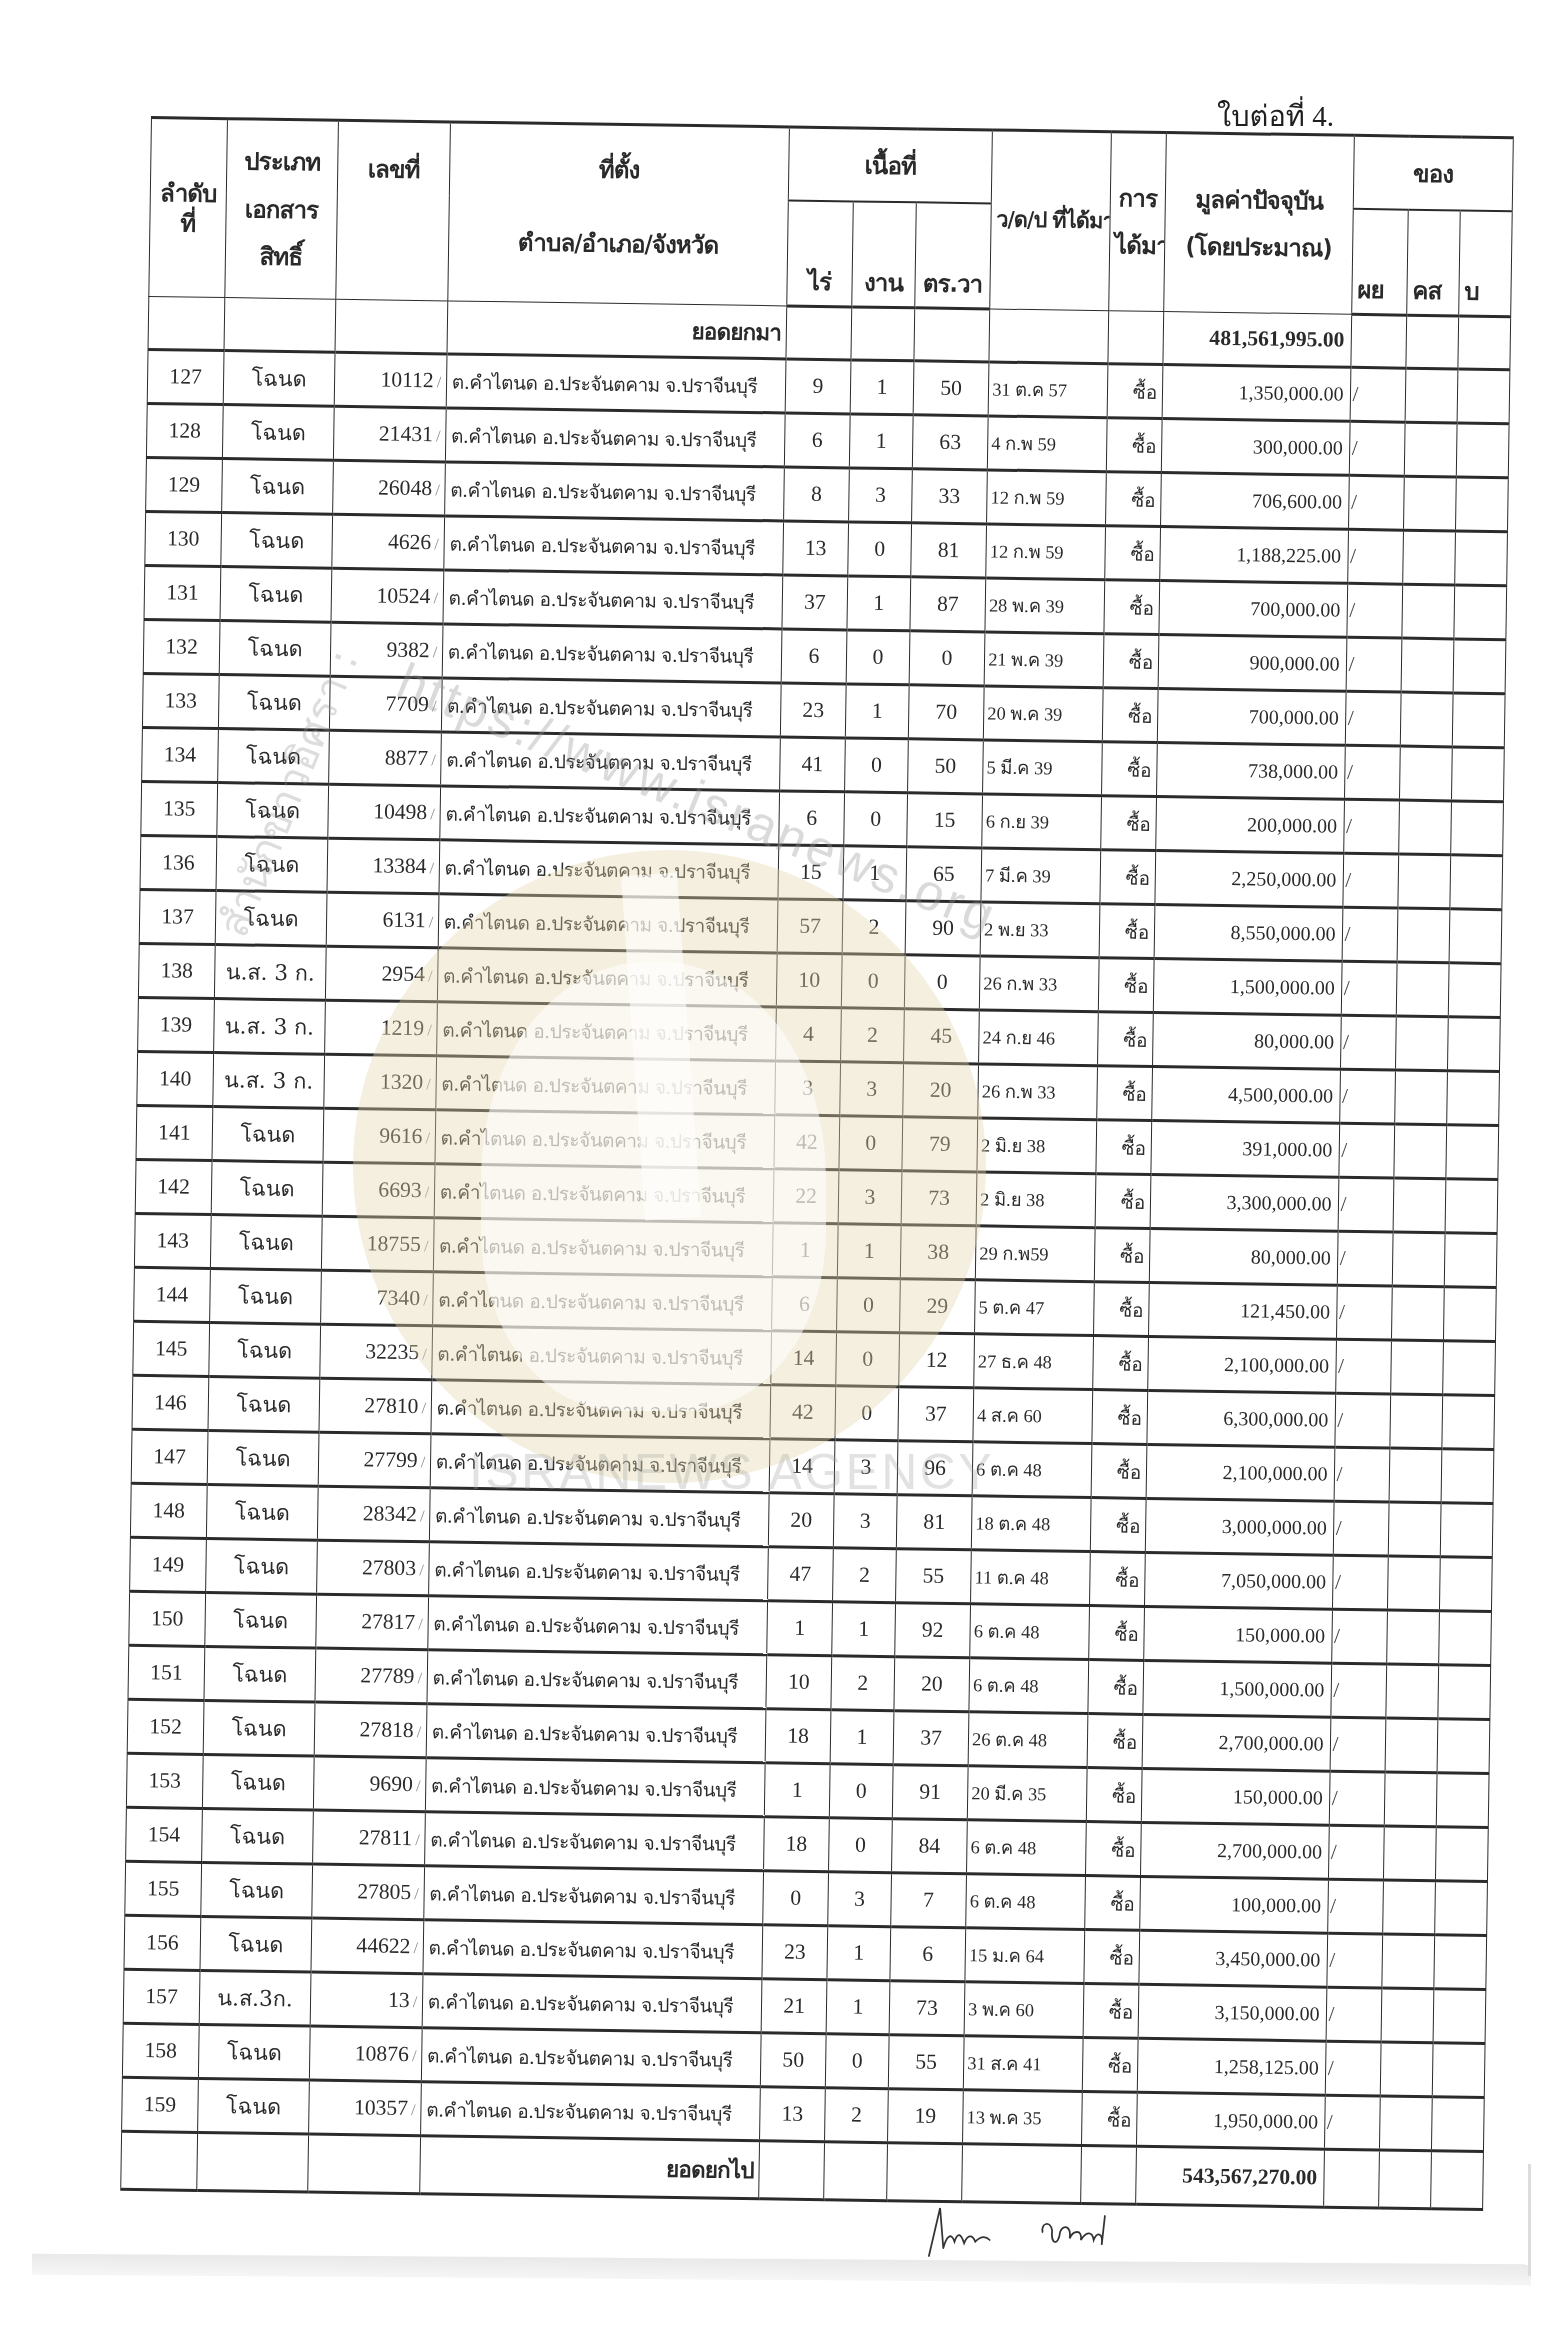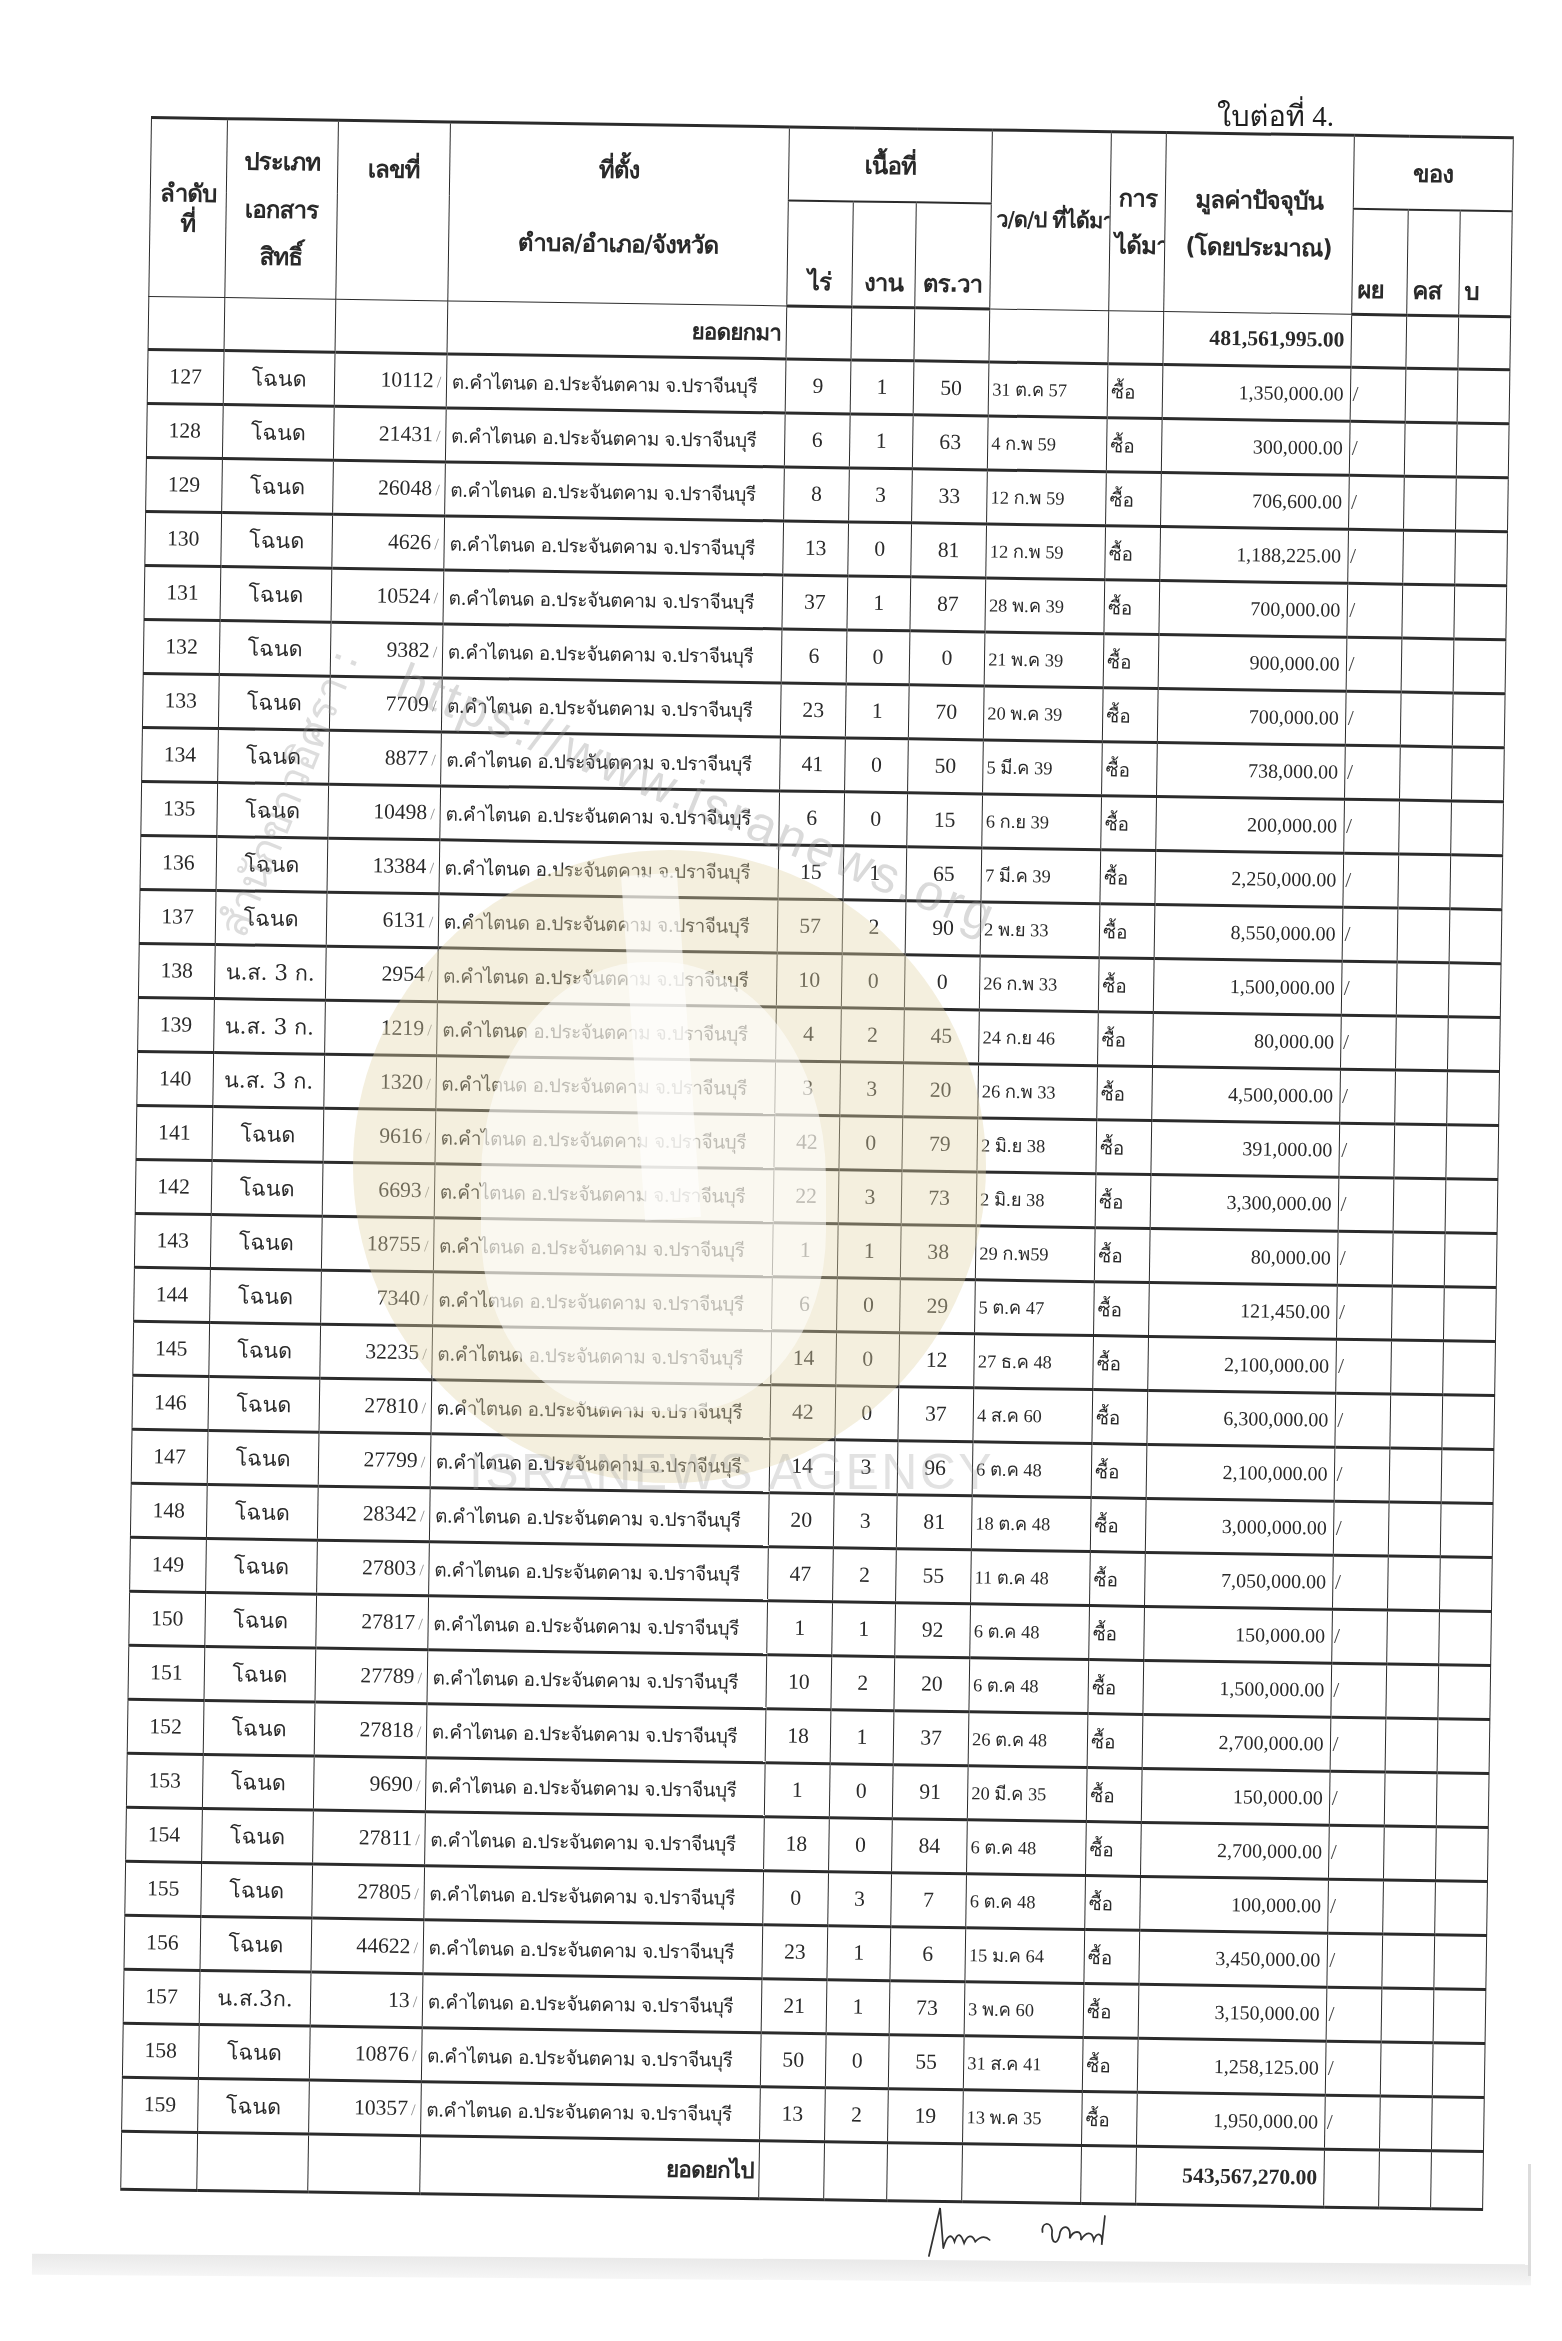--- a/index.html
+++ b/index.html
@@ -27,21 +27,21 @@
   thead tr.h2 th { height: 95px; }
   thead tr.h2 th.bottom-label { vertical-align: bottom; padding-bottom: 8px; text-align: left; }
   tbody td { height: 51px; font-size: 21.6px; vertical-align: middle; }
   tr.row-b td { border-bottom-width: 3.2px; }
   td.c { text-align: center; }
   td.r { text-align: right; }
   td.l { text-align: left; }
   td.loc { font-size: 19px; font-family: "DejaVu Serif", serif; letter-spacing: -0.5px; }
   td.doc { font-size: 21.6px; font-family: "DejaVu Serif", serif; }
   td.date { font-size: 18.4px; padding-left: 3.2px; text-align: left; }
-  td.acq { font-size: 19px; font-family: "DejaVu Serif", serif; text-align: left; padding-left: 3.2px; }
+  td.acq { font-size: 19px; font-family: "DejaVu Serif", serif; text-align: right; padding-left: 3.2px; }
   td.val { font-size: 20px; text-align: right; padding-right: 6.4px; }
   td.mark { font-size: 21px; text-align: left; padding-left: 1.6px; color: #444; }
   tr.total td { font-weight: bold; font-family: "DejaVu Sans", sans-serif; font-stretch: condensed; }
   tr.total td.lbl { text-align: right; font-size: 22.4px; letter-spacing: -0.8px; }
   tr.total td.val { font-size: 21.6px; font-family: "Liberation Serif", serif; font-weight: bold; }
   tr.carry-in td { height: 50px; }
   tr.carry-out td { height: 55px; border-bottom-width: 3.2px; }
   .tick { color: #8a8a8a; font-size: 16px; margin-left: 3.2px; }
   thead tr.h1 th, thead tr.h2 th { border-top-width: 3.2px; }
   thead tr.h2 th { border-top-width: 2.4px; border-bottom-width: 3.2px; }

